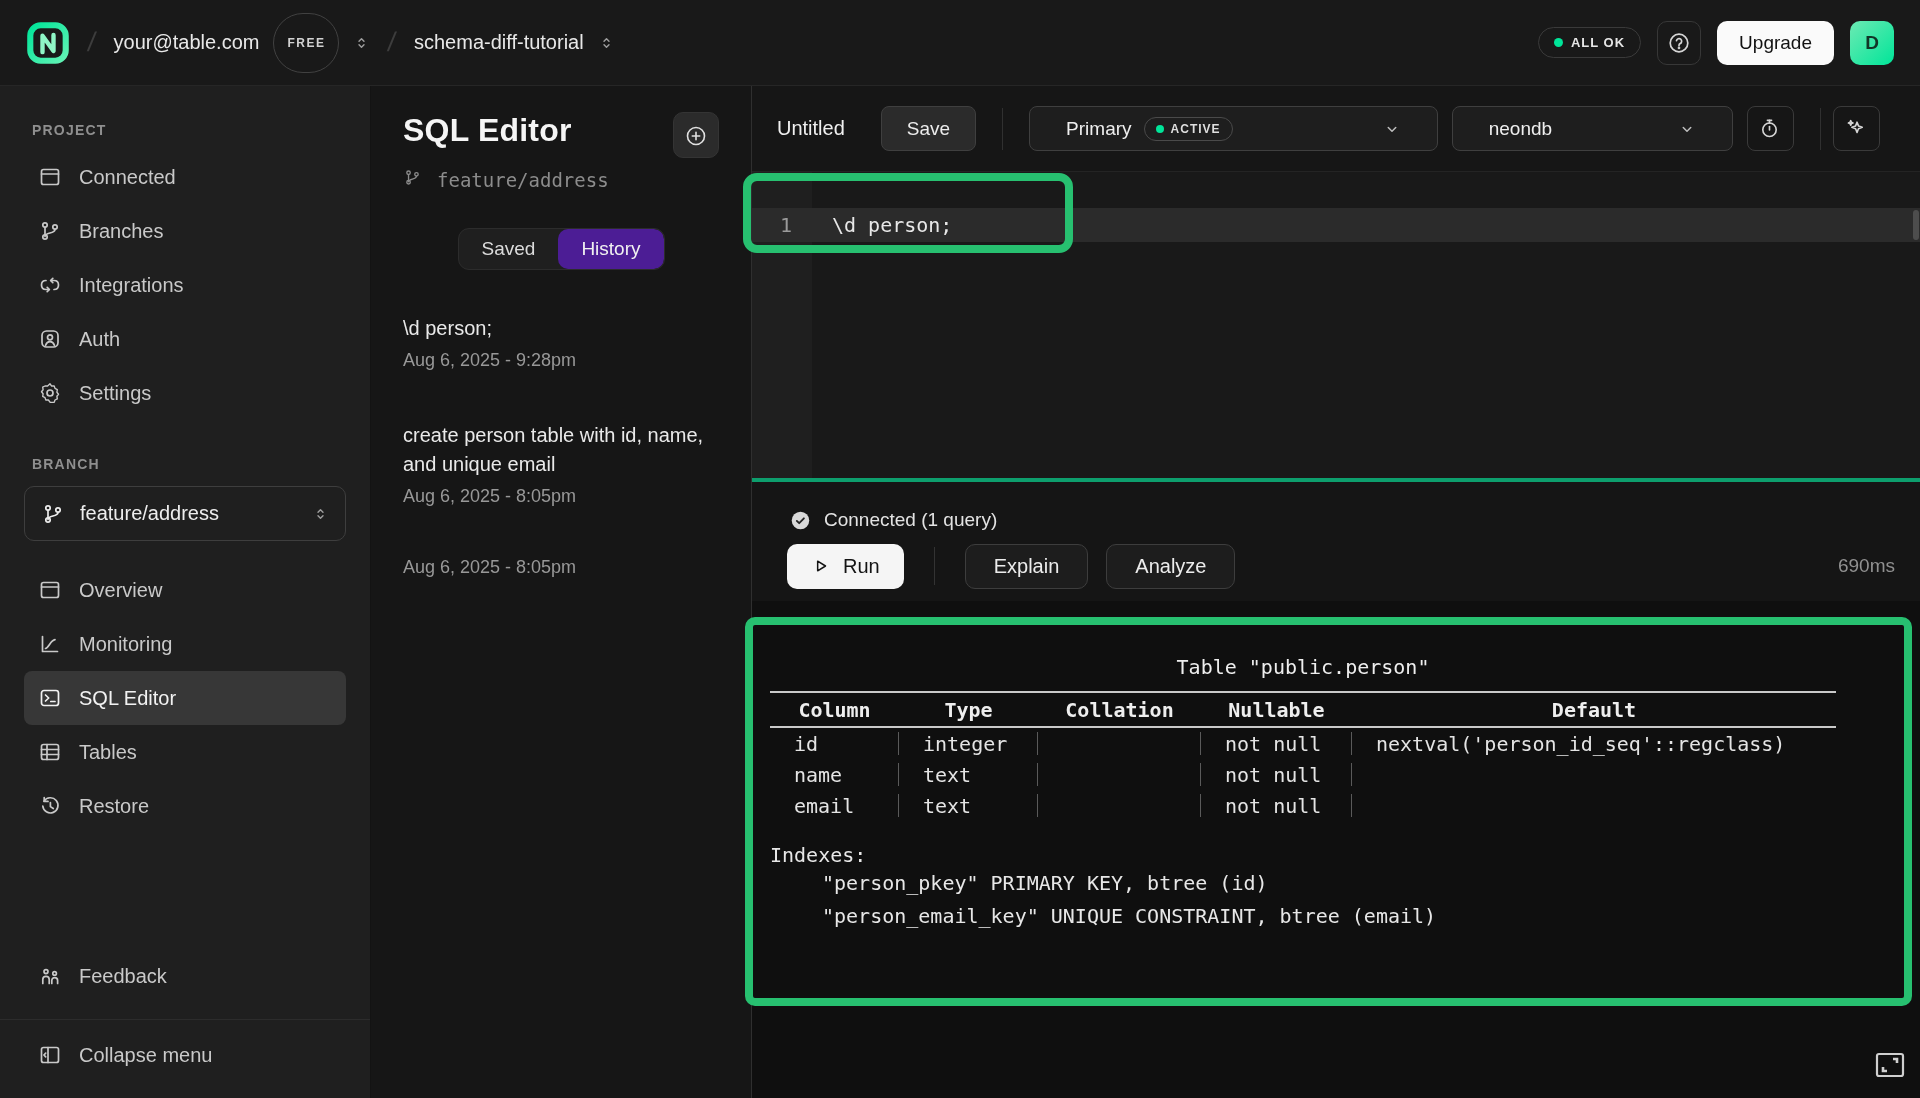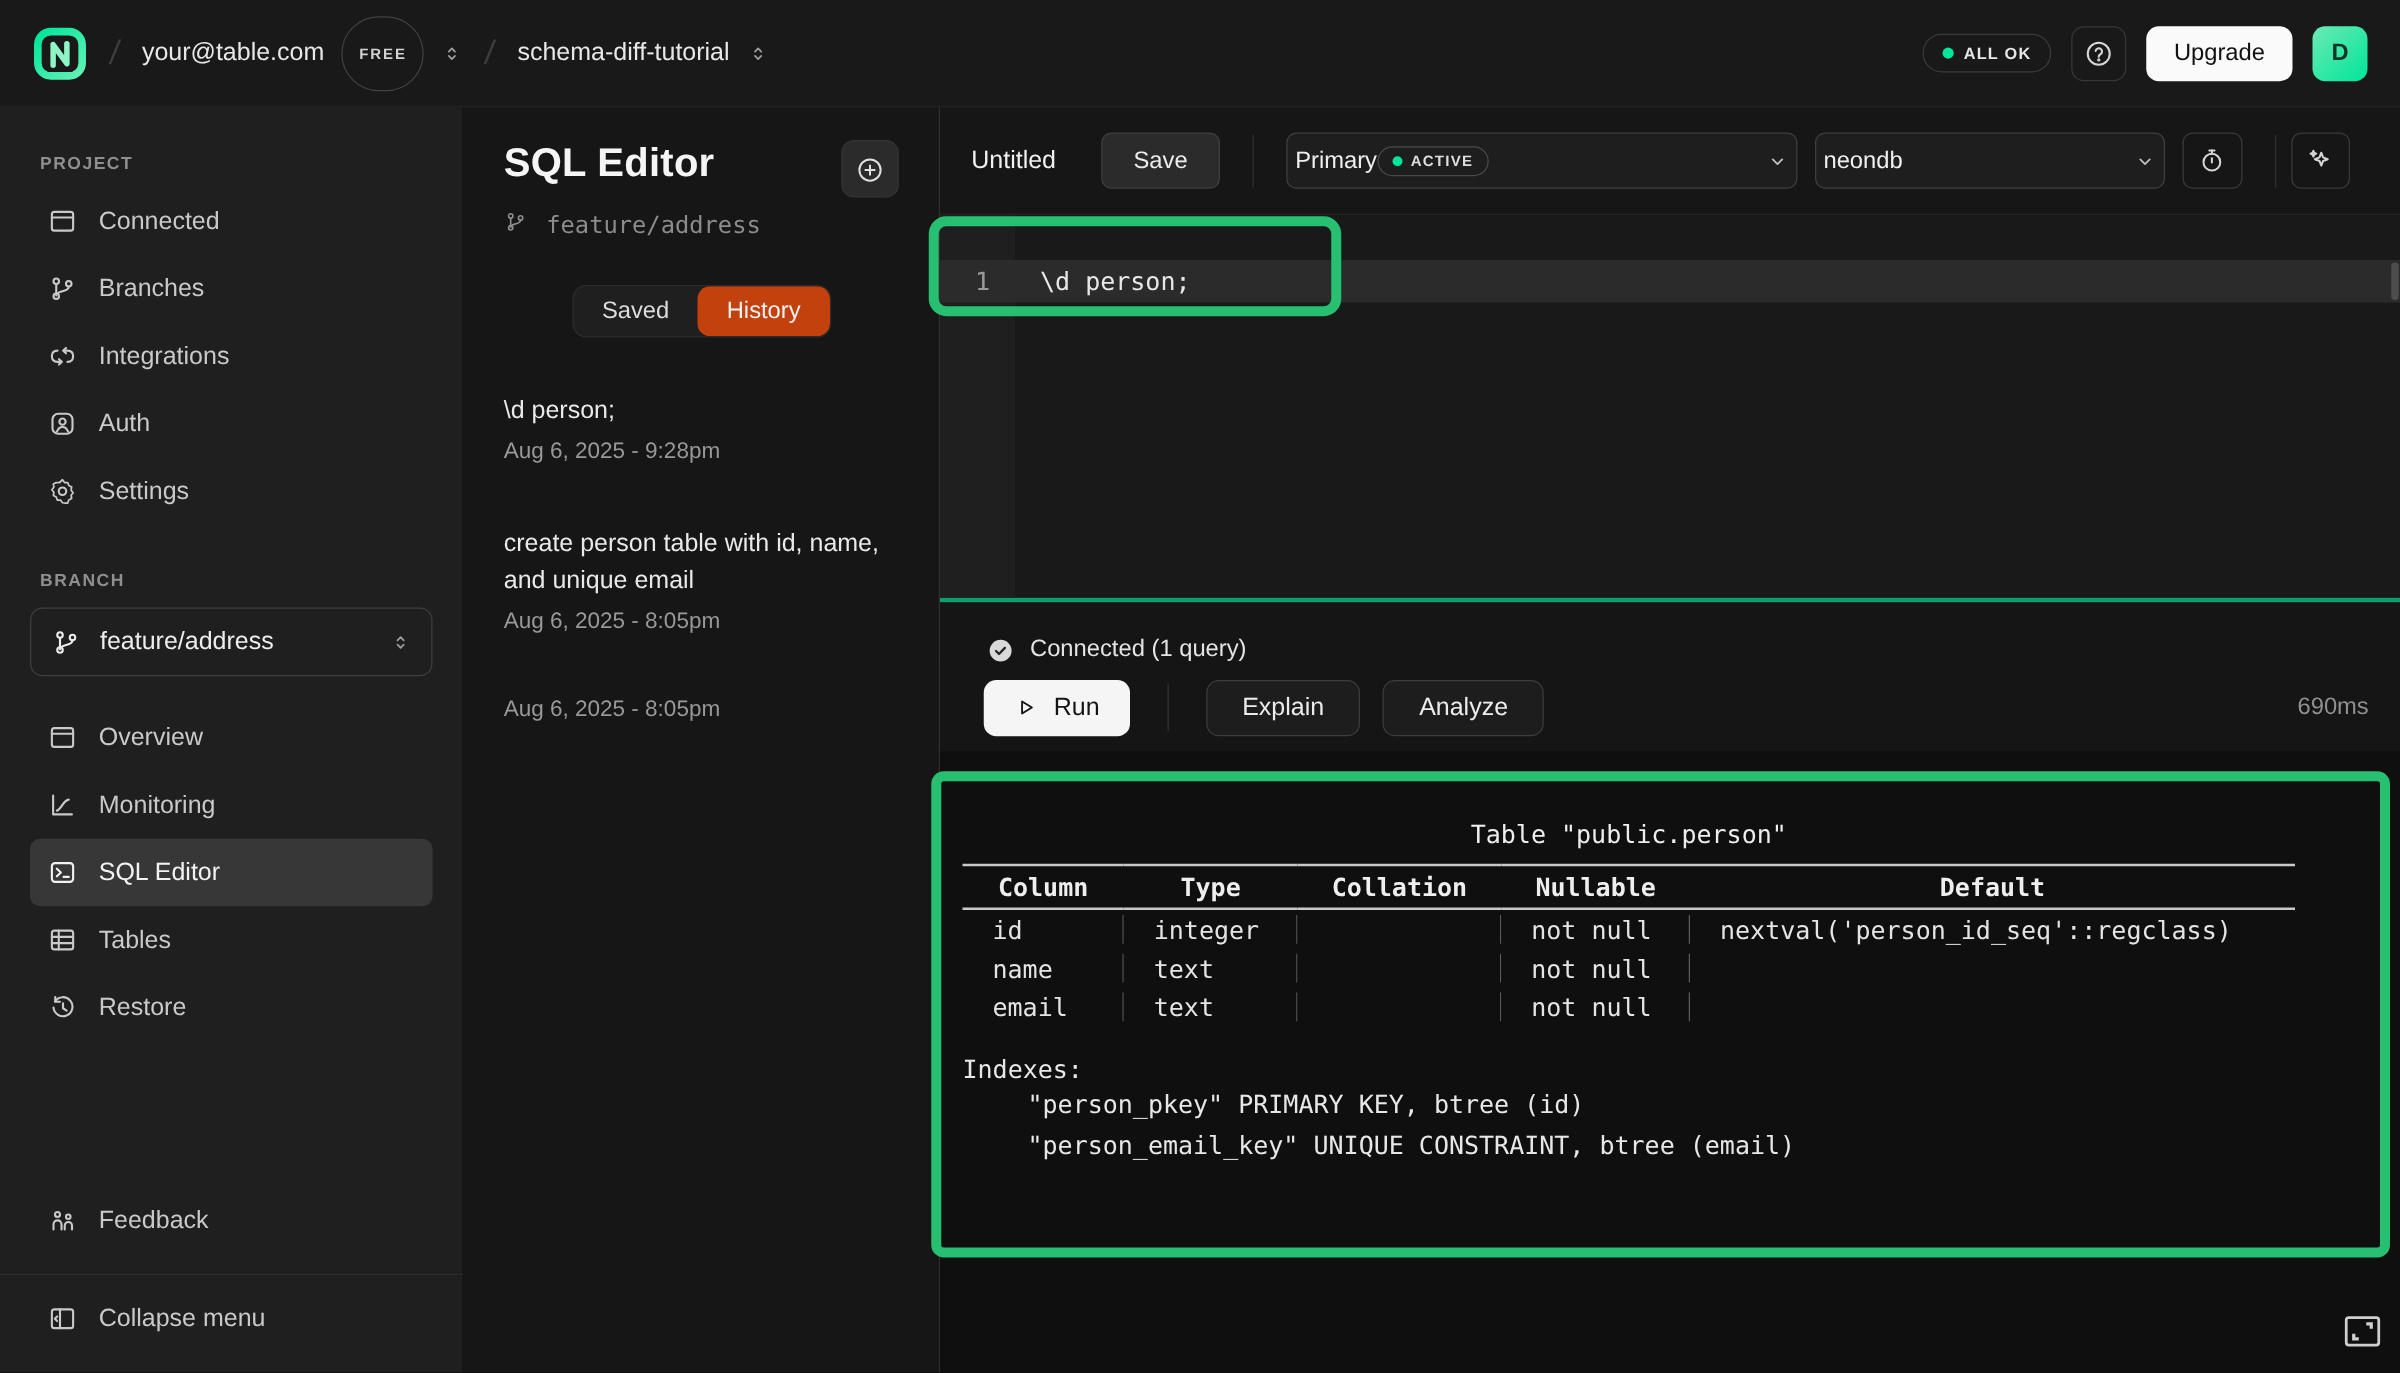--- a/index.html
+++ b/index.html
@@ -43,33 +43,33 @@
   
   .panel { width:381px; flex:0 0 auto; background:#161616; border-right:1px solid #2f2f2f; padding:26px 32px; display:flex; flex-direction:column; }
   .panel-head { display:flex; align-items:flex-start; justify-content:space-between; }
   .panel-title { font-size:32px; font-weight:600; color:#f5f5f5; letter-spacing:.2px; }
   .plus-btn { width:46px; height:46px; border-radius:10px; background:#2b2b2b; border:1px solid #343434; color:#e0e0e0; display:flex; align-items:center; justify-content:center; cursor:pointer; }
   .plus-btn svg { width:26px; height:26px; stroke:currentColor; fill:none; stroke-width:1.6; }
   .panel-branch { display:flex; align-items:center; gap:10px; color:#8c8c8c; margin-top:10px; font-family:"DejaVu Sans Mono", monospace; font-size:19px; }
   .panel-branch svg { width:19px; height:19px; stroke:#8c8c8c; fill:none; stroke-width:1.7; stroke-linecap:round; }
   .seg-control { margin:36px auto 0; display:flex; background:#1f1f1f; border:1px solid #2c2c2c; border-radius:11px; overflow:hidden; }
   .seg { padding:9px 23px; font-size:19px; color:#dcdcdc; background:transparent; border:none; font-family:inherit; cursor:pointer; border-radius:10px; }
-  .seg.active { background:#c2410c; color:#f1f1f1; }
+  .seg.active { background:#4c1d95; color:#f1f1f1; }
   .history-list { margin-top:44px; }
   .history-item { margin-bottom:50px; cursor:pointer; }
   .history-title { color:#e9e9e9; font-size:20px; line-height:29px; overflow-wrap:anywhere; }
   .history-ts { color:#989898; font-size:18px; margin-top:7px; }
 
   
   .main { flex:1; display:flex; flex-direction:column; background:#161616; min-width:0; }
   .editor-header { height:86px; flex:0 0 auto; display:flex; align-items:center; padding:0 40px 0 25px; border-bottom:1px solid #242424; }
   .tab-title { color:#f0f0f0; font-size:20px; }
   .save-btn { margin-left:36px; height:45px; padding:0 25px; background:#2b2b2b; border:1px solid #3f3f3f; border-radius:8px; color:#ececec; font-size:19px; font-family:inherit; cursor:pointer; }
   .hdr-vdiv { width:1px; height:42px; background:#303030; margin:0 26px; }
-  .select { height:45px; border:1px solid #3f3f3f; background:#1e1e1e; border-radius:8px; display:flex; align-items:center; padding:0 6px; cursor:pointer; }
+  .select { height:45px; border:1px solid #3f3f3f; background:#1e1e1e; border-radius:8px; display:flex; align-items:center; padding:0 36px; gap:12px; cursor:pointer; }
   .select-label { color:#efefef; font-size:19px; }
   .select .chev { margin-left:auto; display:inline-flex; color:#bdbdbd; }
   .select .chev svg { width:18px; height:18px; stroke:currentColor; fill:none; stroke-width:2; stroke-linecap:round; stroke-linejoin:round; }
   .branch-select { width:415px; }
   .db-select { width:285px; margin-left:14px; }
   .active-pill { gap:7px; padding:4px 11px; font-size:12px; font-weight:700; letter-spacing:1px; color:#dedede; border-color:#4a4a4a; }
   .active-pill .dot { width:8px; height:8px; }
   .icon-btn { width:48px; height:45px; margin-left:14px; border:1px solid #3a3a3a; background:transparent; border-radius:8px; color:#d5d5d5; display:flex; align-items:center; justify-content:center; cursor:pointer; }
   .icon-btn svg { width:23px; height:23px; stroke:currentColor; fill:none; stroke-width:1.7; stroke-linecap:round; stroke-linejoin:round; }
 

